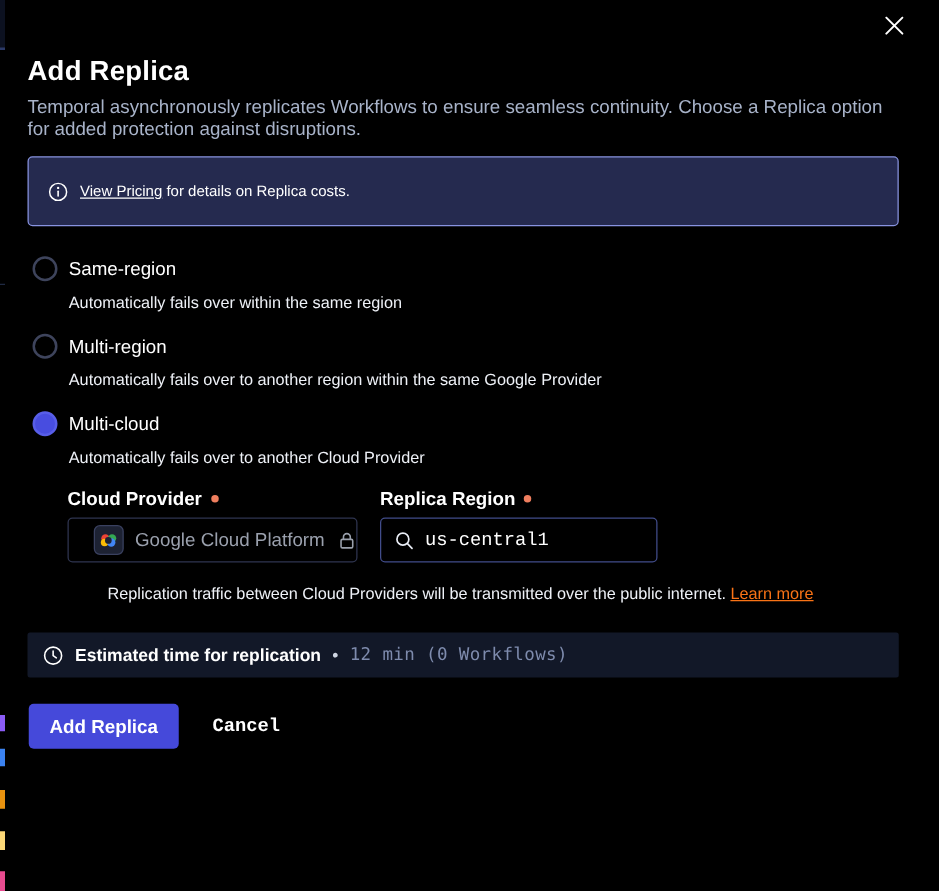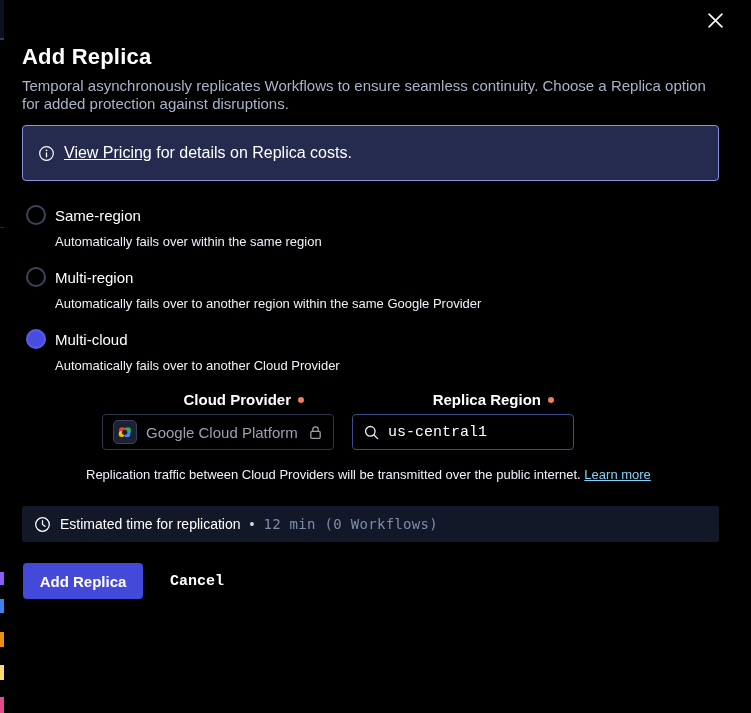--- a/index.html
+++ b/index.html
@@ -24,67 +24,67 @@
   .close-btn {
     position:absolute; top:9px; right:11px; width:22px; height:22px;
     background:none; border:none; padding:3px; cursor:pointer; line-height:0;
   }
   .modal-title { margin:44px 0 0; font-size:22px; line-height:26px; font-weight:700; letter-spacing:.2px; }
   .modal-desc { margin:7px 0 0; font-size:15px; line-height:18px; color:#a8b3c9; }
 
   .pricing-banner {
     margin-top:12px; height:56px; box-sizing:border-box;
     background:#252a4f; border:1.5px solid #8893e0; border-radius:4px;
-    display:flex; align-items:center; padding:0 15px; gap:9px; font-size:16px;
+    display:flex; align-items:center; padding:0 15px; gap:9px; font-size:12px;
   }
   .pricing-link { color:#fff; text-decoration:underline; cursor:pointer; }
   .pricing-rest { color:#fff; }
 
   .options { margin-top:24px; }
   .option { margin-bottom:15px; }
   .option-head { display:flex; align-items:center; gap:9px; padding-left:4px; cursor:pointer; }
   .radio {
     width:20px; height:20px; border-radius:50%; box-sizing:border-box;
     border:2px solid #3e445c; background:transparent; flex:none;
   }
   .radio.selected { background:#484de0; border-color:#585ee8; }
   .option-label { font-size:15px; font-weight:400; }
   .option-desc { margin:7px 0 0 33px; font-size:13px; line-height:20px; color:#eef1f7; }
 
   .form { margin:15px 0 0 32px; }
   .form-labels { display:flex; }
-  .form-label-cell { width:250px; font-size:15px; font-weight:700;text-align:right; }
+  .form-label-cell { width:250px; font-size:15px; font-weight:700; }
   .req-dot { display:inline-block; width:6px; height:6px; border-radius:50%; background:#ef7e5e; margin-left:7px; vertical-align:2px; }
   .fields { display:flex; gap:18px; margin-top:6px; }
   .select-provider {
     width:232px; height:36px; box-sizing:border-box; border:1px solid #2f3550; border-radius:4px;
-    display:flex; align-items:center; padding:0 10px; gap:9px; background:#000;margin-left:48px;
+    display:flex; align-items:center; padding:0 20px; gap:9px; background:#000;
   }
   .gcp-tile {
     width:24px; height:24px; box-sizing:border-box; border-radius:5px; flex:none;
     background:#1d2233; border:1px solid #3a4160;
     display:flex; align-items:center; justify-content:center;
   }
   .provider-text { font-size:15px; color:#9aa0ad; white-space:nowrap; }
   .input-region {
     width:222px; height:36px; box-sizing:border-box; border:1px solid #414c8a; border-radius:4px;
     display:flex; align-items:center; padding:0 10px; gap:8px; background:#000;
   }
   .input-region input {
     background:transparent; border:none; outline:none; color:#fff;
     font-size:15px; font-family:Liberation Mono, monospace; width:160px; padding:0;
   }
   .note { margin:17px 0 0 32px; font-size:13px; line-height:16px; color:#eef1f7; }
-  .note-link { color:#7dd3fc; text-decoration:underline; cursor:pointer;text-align:center; }
+  .note-link { color:#f97316; text-decoration:underline; cursor:pointer;text-align:center; }
 
   .estimate {
     margin-top:23px; height:36px; background:#121828; border-radius:2px;
     display:flex; align-items:center; padding:0 12px; gap:9px; font-size:14px;
   }
-  .estimate-label { font-weight:400; color:#fff; }
+  .estimate-label { font-weight:700; color:#fff; }
   .estimate-sep { color:#cfd6e4; }
   .estimate-value { font-family:"DejaVu Sans Mono", monospace; font-size:14px; color:#7e8bad; letter-spacing:.3px; }
 
   .actions { margin-top:21px; display:flex; align-items:center; gap:27px; padding-left:1px; }
   .btn-primary {
     width:120px; height:36px; background:#4549da; color:#fff; border:none; border-radius:4px;
     font-size:15px; font-weight:700; font-family:"Liberation Sans", sans-serif; cursor:pointer;
   }
   .btn-cancel {
     background:none; border:none; color:#fff; font-size:15px; font-weight:700;

